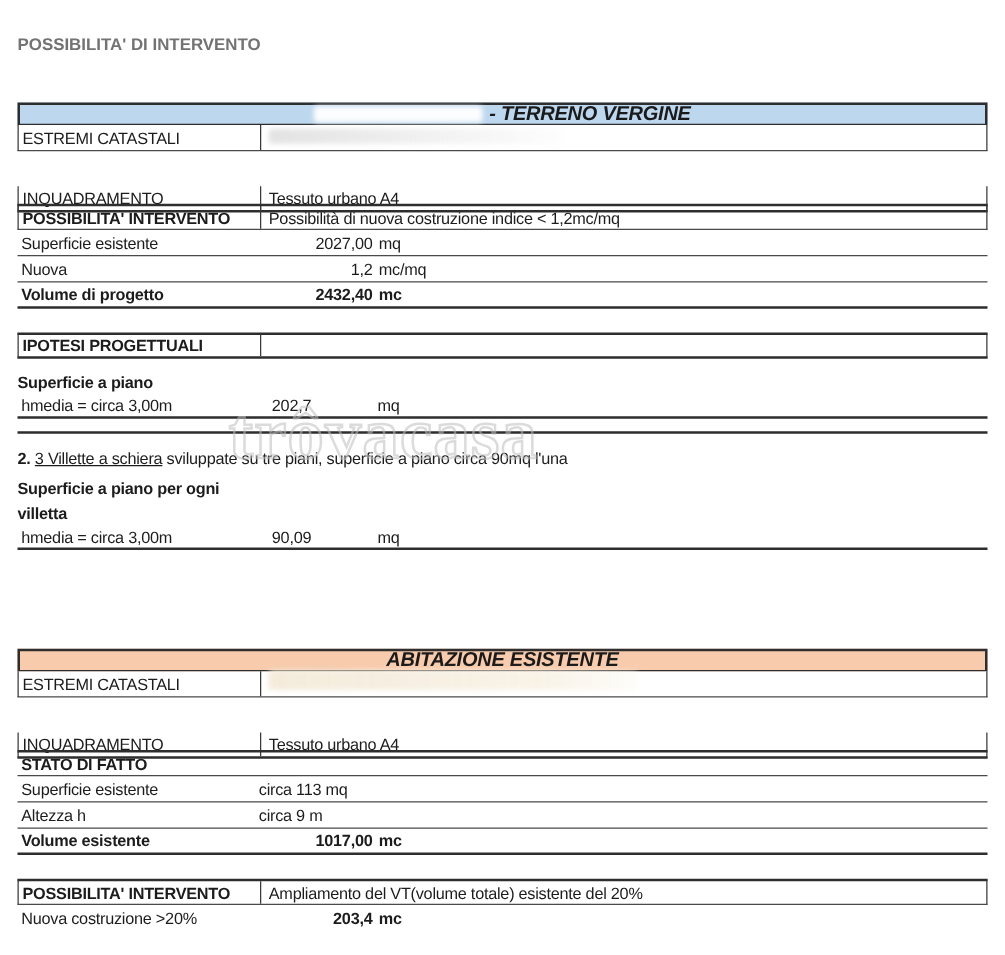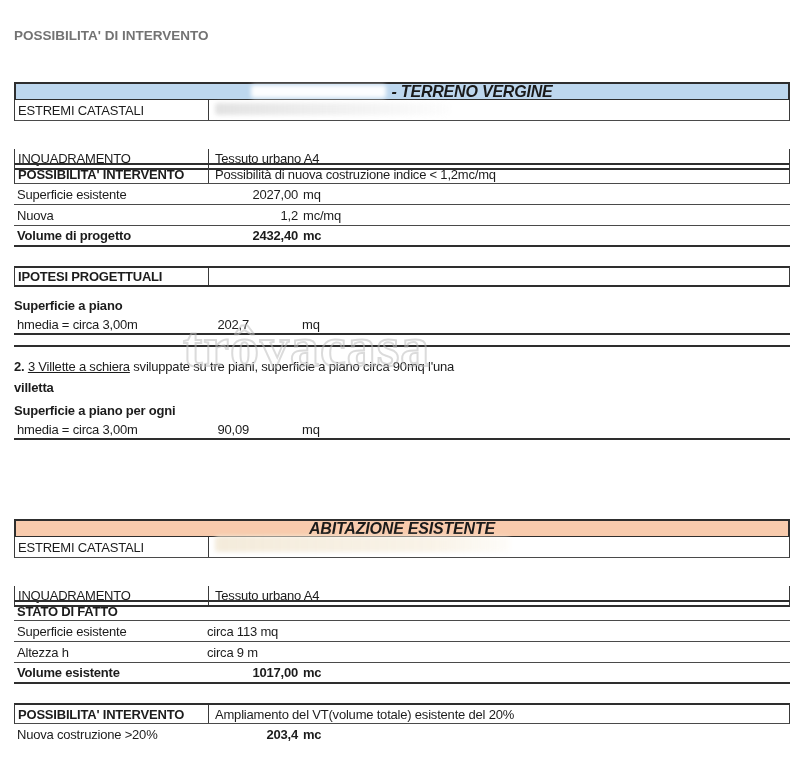--- a/index.html
+++ b/index.html
@@ -139,22 +139,22 @@
     <div class="hrow">
       <div class="lbl">hmedia = circa 3,00m</div>
       <div class="num-sm">202,7</div>
       <div class="unit-far">mq</div>
     </div>
     <div class="sep"></div>
     <div class="para mt4">
       <span class="bold">2.</span>
       <span class="u">3 Villette a schiera</span><span> sviluppate su tre piani, superficie a piano circa 90mq l'una</span>
     </div>
+    <div class="subhead mt3">Superficie a piano per ogni</div>
     <div class="subhead">villetta</div>
-    <div class="subhead mt3">Superficie a piano per ogni</div>
     <div class="hrow">
       <div class="lbl">hmedia = circa 3,00m</div>
       <div class="num-sm">90,09</div>
       <div class="unit-far">mq</div>
     </div>
   </div>
 
   <div class="block" style="top:519px;">
     <div class="thead" id="thead2" style="background: rgb(248, 203, 173);">
       <span>ABITAZIONE ESISTENTE</span>

